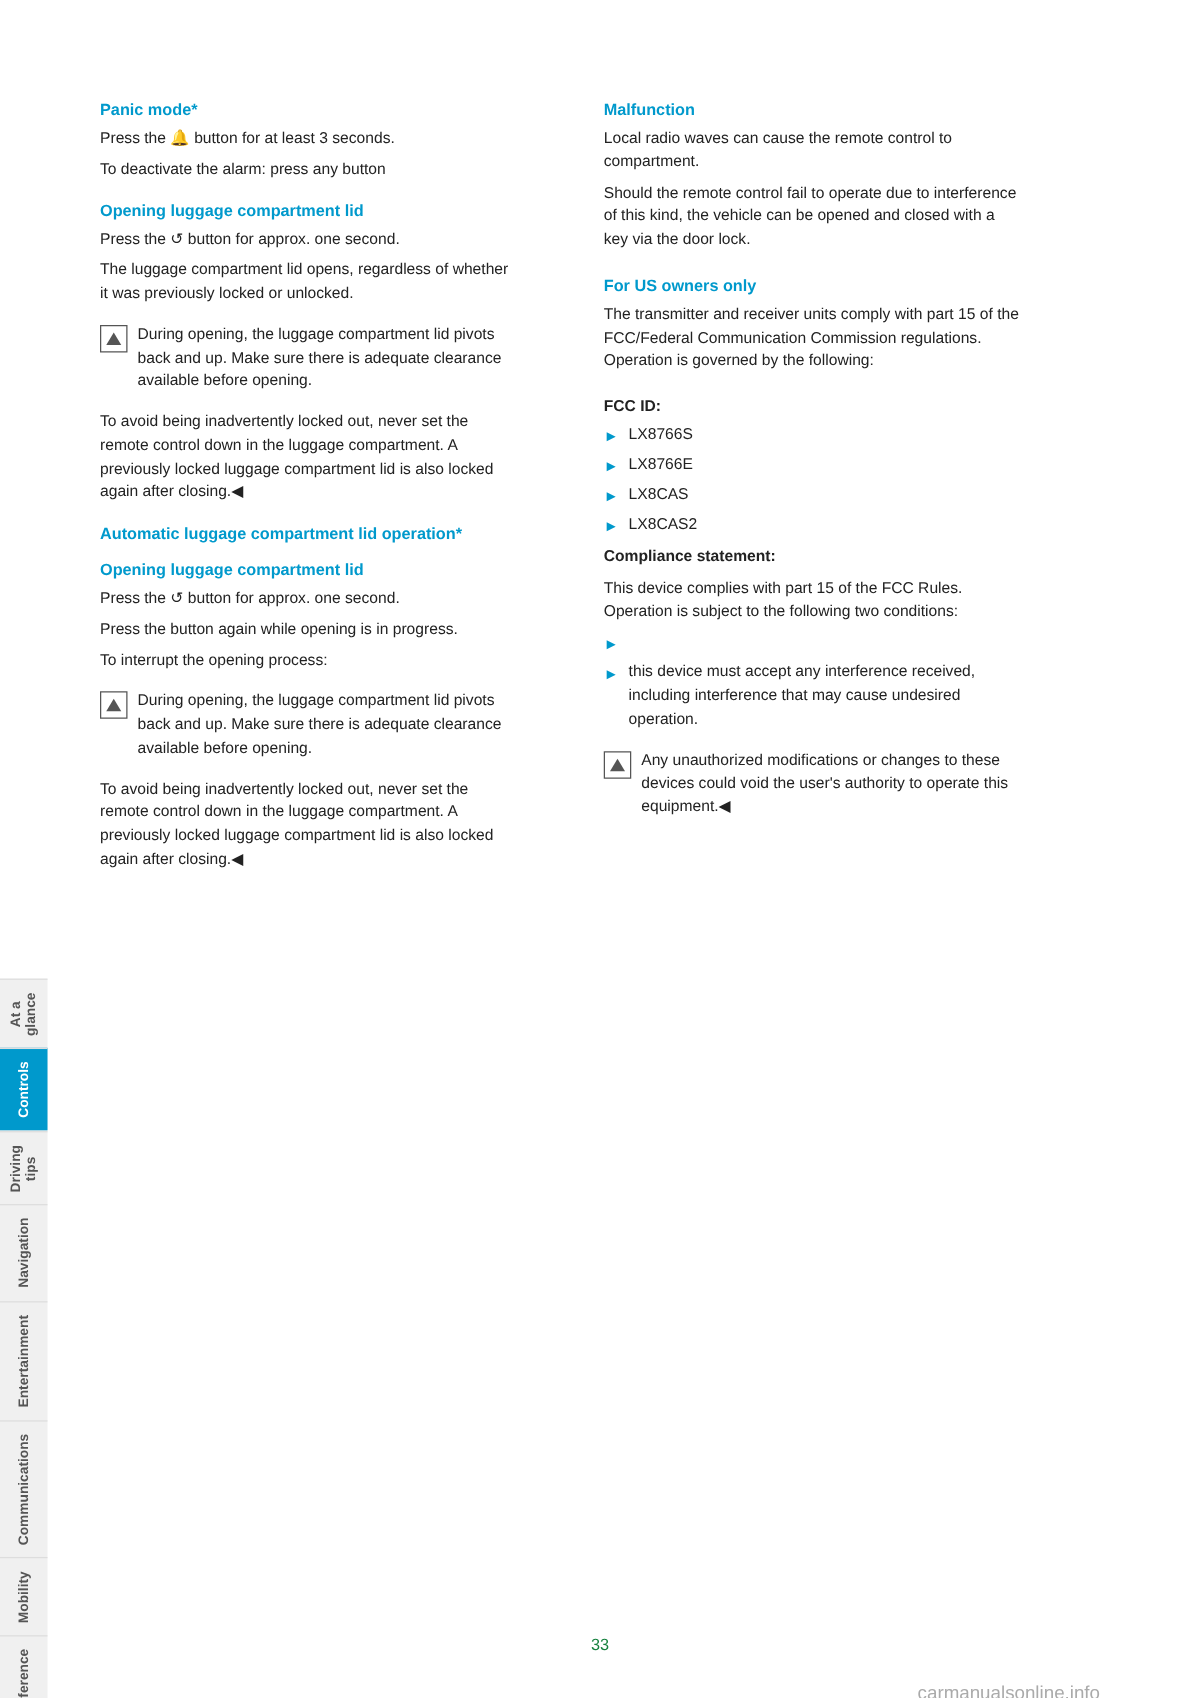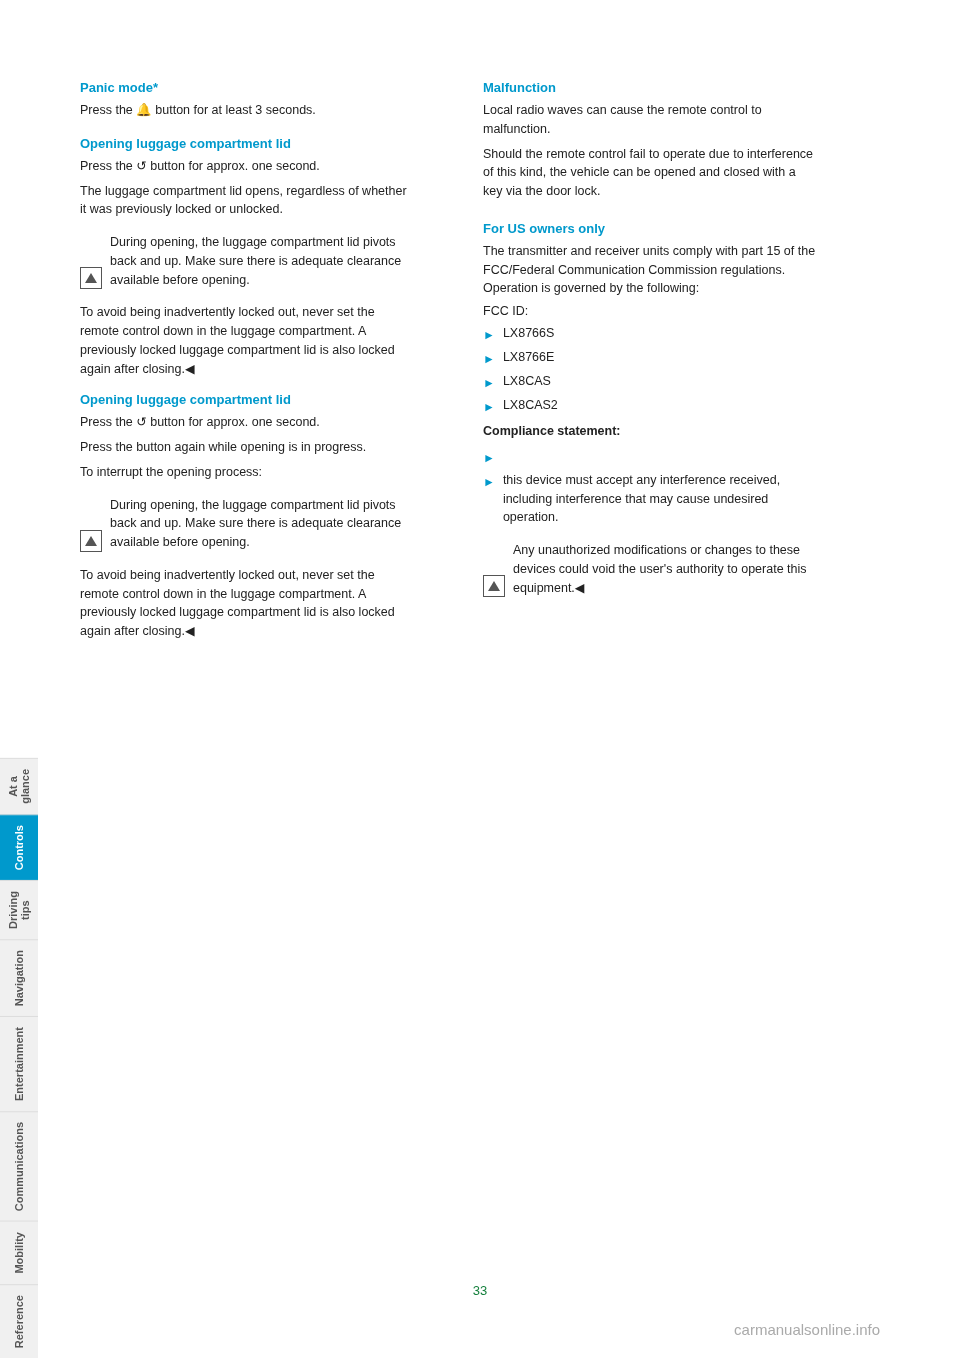--- a/index.html
+++ b/index.html
@@ -88,21 +88,21 @@
 
     .body-text {
       font-size: 12.5px;
       line-height: 1.5;
       margin-bottom: 6px;
       color: #222;
     }
 
     .note-box {
       display: flex;
-      align-items: flex-end;
+      align-items: flex-start;
       gap: 8px;
       margin: 8px 0;
       padding: 6px 0;
     }
 
     .note-icon {
       width: 22px;
       height: 22px;
       border: 1.5px solid #555;
       display: flex;
@@ -144,22 +144,22 @@
 
     .bullet-arrow {
       color: #0099cc;
       font-size: 12px;
       flex-shrink: 0;
       margin-top: 2px;
     }
 
     .fcc-id-label {
       font-size: 12.5px;
-      font-weight: normal;
-      margin: 6px 0 4px 0;
+      font-weight: bold;
+      margin: 20px 0 4px 0;
     }
 
     .link-text {
       color: #0099cc;
       text-decoration: none;
     }
 
     .page-number {
       position: absolute;
       bottom: 60px;
@@ -180,55 +180,57 @@
 </head>
 <body>
 
 <div class="page-container">
   <div class="main-content">
 
     <div class="left-column">
 
       <div class="section-title">Panic mode*</div>
       <p class="body-text">Press the 🔔 button for at least 3 seconds.</p>
+      <p class="body-text">To deactivate the alarm: press any button</p>
 
       <div class="section-title">Opening luggage compartment lid</div>
       <p class="body-text">Press the ↺ button for approx. one second.</p>
       <p class="body-text">The luggage compartment lid opens, regardless of whether it was previously locked or unlocked.</p>
 
       <div class="note-box">
         <div class="note-icon">
           <div class="note-icon-triangle"></div>
         </div>
         <p class="note-text">During opening, the luggage compartment lid pivots back and up. Make sure there is adequate clearance available before opening.</p>
       </div>
 
       <p class="body-text">To avoid being inadvertently locked out, never set the remote control down in the luggage compartment. A previously locked luggage compartment lid is also locked again after closing.◀</p>
 
+      <div class="section-title">Automatic luggage compartment lid operation*</div>
 
       <div class="section-title-blue">Opening luggage compartment lid</div>
 
       <p class="body-text">Press the ↺ button for approx. one second.</p>
       <p class="body-text">Press the button again while opening is in progress.</p>
       <p class="body-text">To interrupt the opening process:</p>
 
       <div class="note-box">
         <div class="note-icon">
           <div class="note-icon-triangle"></div>
         </div>
         <p class="note-text">During opening, the luggage compartment lid pivots back and up. Make sure there is adequate clearance available before opening.</p>
       </div>
 
       <p class="body-text">To avoid being inadvertently locked out, never set the remote control down in the luggage compartment. A previously locked luggage compartment lid is also locked again after closing.◀</p>
     </div>
 
     <div class="right-column">
 
       <div class="section-title">Malfunction</div>
-      <p class="body-text">Local radio waves can cause the remote control to malfunction.</p>
+      <p class="body-text">Local radio waves can cause the remote control to compartment.</p>
       <p class="body-text">Should the remote control fail to operate due to interference of this kind, the vehicle can be opened and closed with a key via the door lock.</p>
 
       <div class="section-title" style="margin-top: 20px;">For US owners only</div>
       <p class="body-text">The transmitter and receiver units comply with part 15 of the FCC/Federal Communication Commission regulations. Operation is governed by the following:</p>
       <p class="fcc-id-label">FCC ID:</p>
 
       <ul class="bullet-list">
         <li>
           <span class="bullet-arrow">►</span>
           <span>LX8766S</span>
@@ -241,20 +243,21 @@
           <span class="bullet-arrow">►</span>
           <span>LX8CAS</span>
         </li>
         <li>
           <span class="bullet-arrow">►</span>
           <span>LX8CAS2</span>
         </li>
       </ul>
 
       <p class="body-text"><strong>Compliance statement:</strong></p>
+      <p class="body-text">This device complies with part 15 of the FCC Rules. Operation is subject to the following two conditions:</p>
 
       <ul class="bullet-list">
         <li>
           <span class="bullet-arrow">►</span>
         </li>
         <li>
           <span class="bullet-arrow">►</span>
           <span>this device must accept any interference received, including interference that may cause undesired operation.</span>
         </li>
       </ul>

